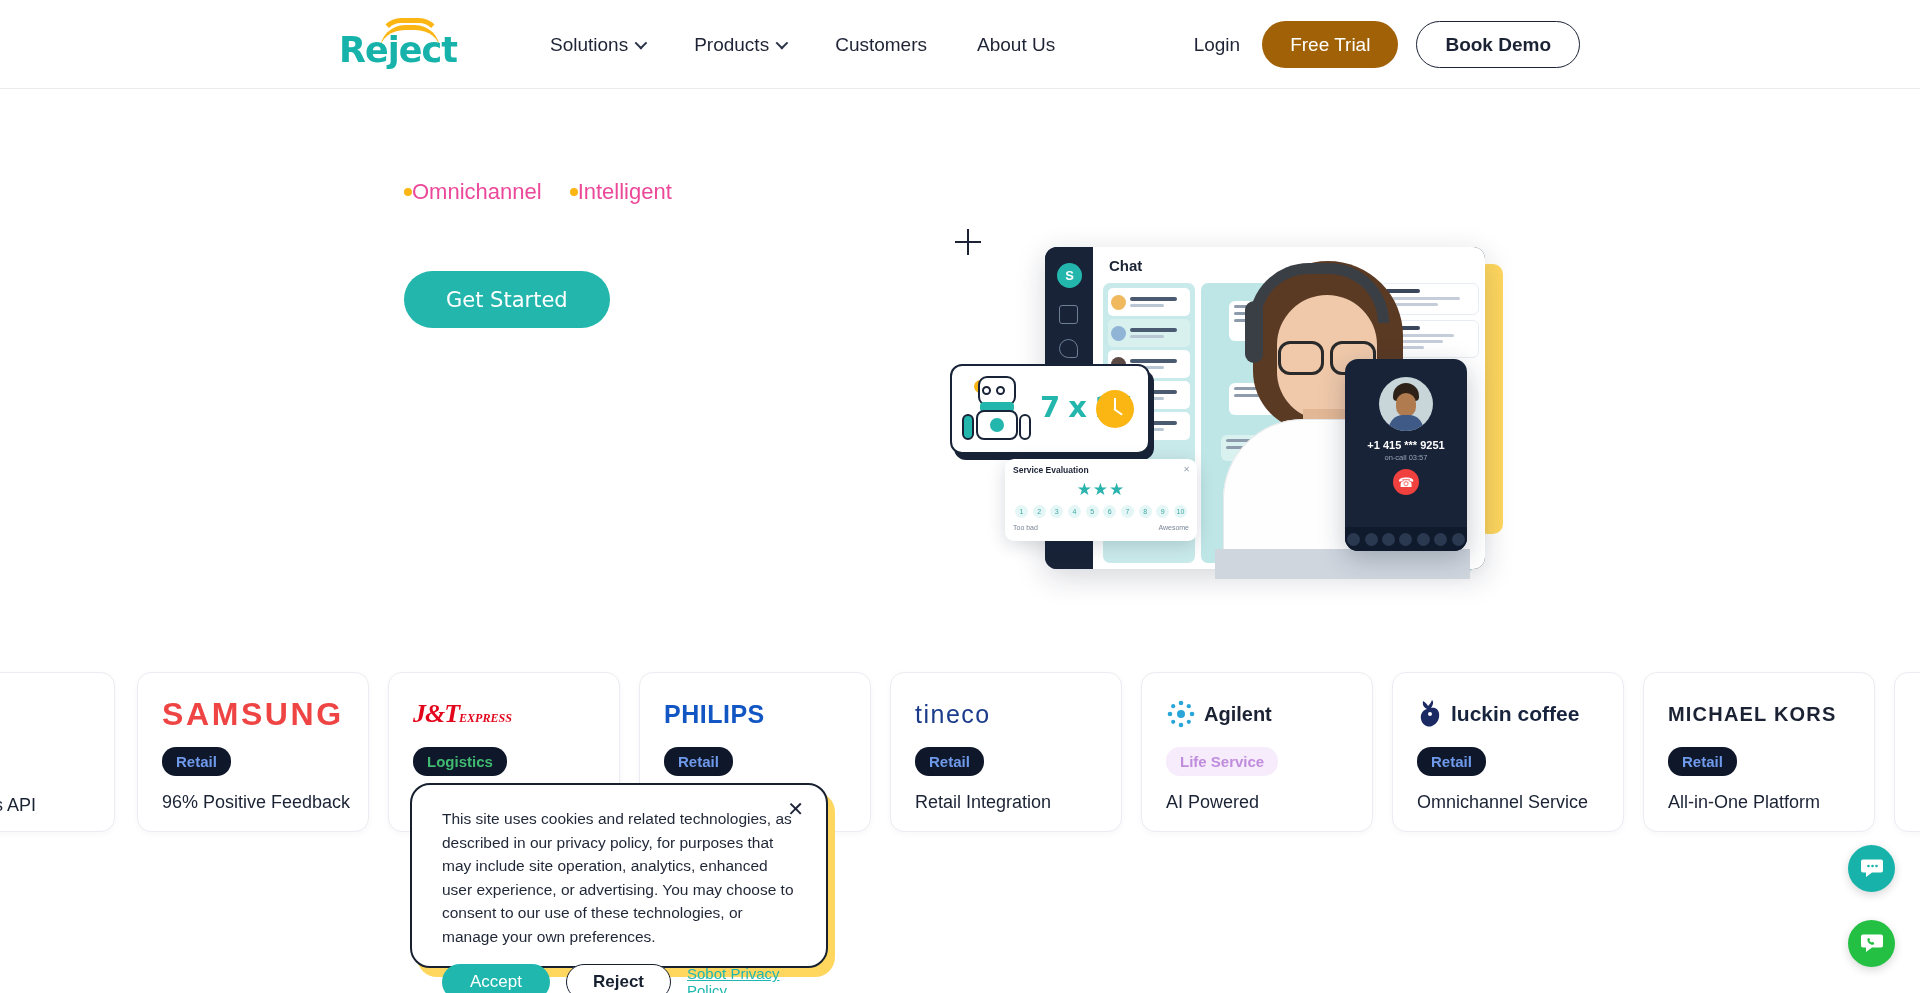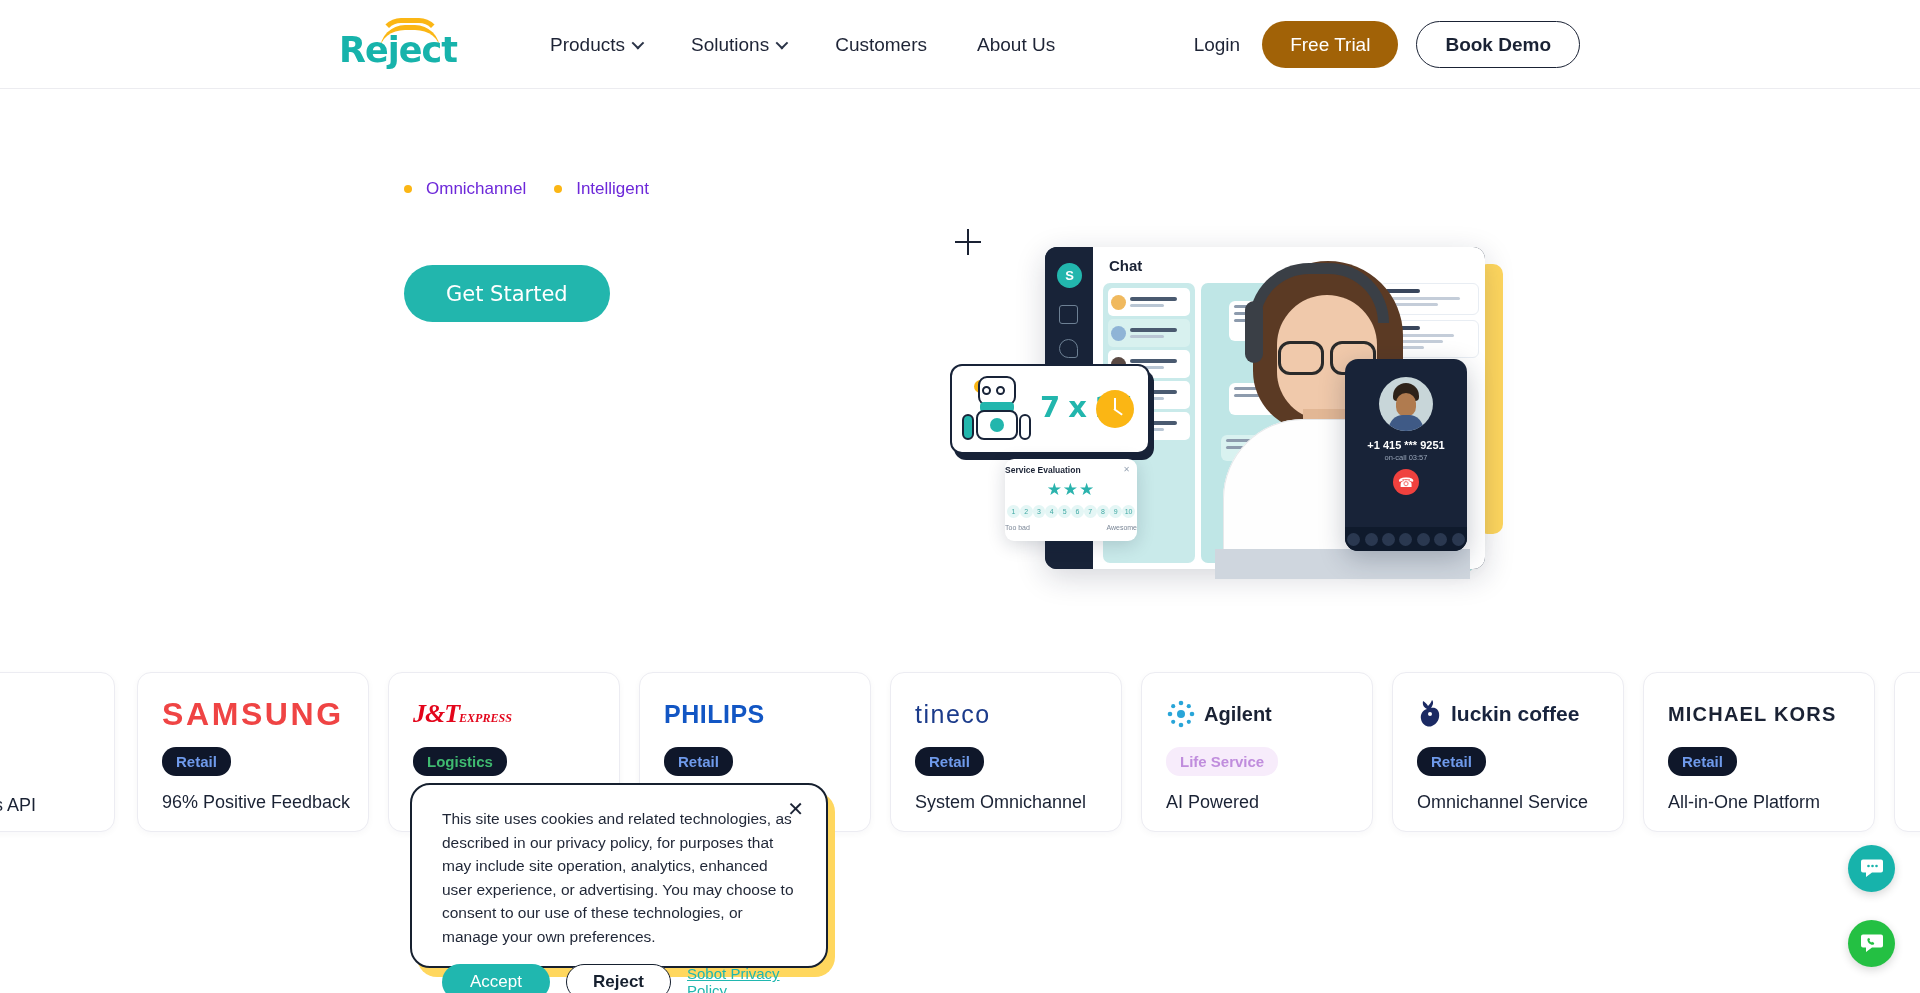--- a/index.html
+++ b/index.html
@@ -73,21 +73,21 @@
   .btn-demo {
     background: #fff; color: #1a2234; font-size: 19px; font-weight: 700;
     border: 1.6px solid #1a2234; border-radius: 30px; padding: 0 28px;
     height: 47px; cursor: pointer; margin-left: 18px; white-space: nowrap;
   }
 
   
   .hero { position: absolute; top: 89px; left: 0; width: 1920px; height: 510px; background: #fff; }
   .hero-left { position: absolute; left: 404px; top: 90px; width: 560px; }
   .eyebrow { display: flex; gap: 28px; align-items: center; margin-bottom: 24px; }
-  .eyebrow-item { display: flex; align-items: center; gap: 14px; font-size: 17px; color: #6d28d9; }
+  .eyebrow-item { display: flex; align-items: center; gap: 0; font-size: 22px; color: #ec4899; }
   .dot { width: 8px; height: 8px; border-radius: 50%; background: #fbb614; }
   .h1 {
     font-family: "DejaVu Sans", sans-serif;
     font-size: 58px; font-weight: 700; line-height: 1.09;
     letter-spacing: -1.4px; color: #16233c;
   }
   .h1 .accent { color: #22b6ad; display: block; }
   .btn-start {
     margin-top: 42px; background: #22b6ad; color: #fff;
     border: none; border-radius: 34px; height: 57px; padding: 0 42px;
@@ -189,23 +189,23 @@
     font-size: 29px; font-weight: 700; color: #22b6ad; letter-spacing: -1px;
   }
   .clock-724 {
     position: absolute; right: 14px; top: 24px; width: 38px; height: 38px;
     border-radius: 50%; background: #fbb614;
   }
   .clock-724:before { content:""; position:absolute; left: 18px; top: 8px; width: 2px; height: 12px; background:#fff; }
   .clock-724:after { content:""; position:absolute; left: 18px; top: 18px; width: 10px; height: 2px; background:#fff; transform: rotate(35deg); transform-origin: left center;}
 
   .card-eval {
-    position: absolute; left: 55px; top: 230px; width: 132px; height: 82px;
+    position: absolute; left: 55px; top: 230px; width: 192px; height: 82px;
     background: #fff; border-radius: 9px; box-shadow: 0 4px 18px rgba(20,30,55,0.17);
-    padding: 6px 0;
+    padding: 6px 8px;
   }
   .ce-title { font-size: 8.5px; font-weight: 700; color: #1a2234; }
   .ce-x { position: absolute; right: 7px; top: 6px; font-size: 8px; color: #9aa6b5; }
   .ce-stars { text-align: center; margin-top: 6px; font-size: 17px; color: #2bb3ad; letter-spacing: 1px; line-height: 1; }
   .ce-nums { display: flex; justify-content: space-between; margin-top: 7px; padding: 0 2px; }
   .ce-num { width: 13px; height: 13px; border-radius: 50%; background: #e4f6f5; color: #3fa8a3; font-size: 7px; display:flex; align-items:center; justify-content:center; }
   .ce-foot { display: flex; justify-content: space-between; margin-top: 6px; font-size: 7px; color: #7b8797; }
 
   .phone-card {
     position: absolute; left: 395px; top: 130px; width: 122px; height: 192px;
@@ -289,25 +289,25 @@
 <div id="root">
 
   <div class="header">
     <div class="logo-wrap">
       <div class="logo-arc"></div>
       <div class="logo-text">Reject</div>
     </div>
 
     <div class="nav">
       <div class="nav-item">
+        <span>Solutions</span>
+        <span class="chev"></span>
+      </div>
+      <div class="nav-item">
         <span>Products</span>
-        <span class="chev"></span>
-      </div>
-      <div class="nav-item">
-        <span>Solutions</span>
         <span class="chev"></span>
       </div>
       <div class="nav-item">
         <span>Customers</span>
       </div>
       <div class="nav-item">
         <span>About Us</span>
       </div>
     </div>
 
@@ -552,21 +552,21 @@
       </div>
       <span class="lc-tag tag-retail">Retail</span>
       <div class="lc-desc">Chatbot</div>
     </div>
 
     <div class="lcard" style="left:890px">
       <div class="lc-logo">
         <span class="lg-tineco">tineco</span>
       </div>
       <span class="lc-tag tag-retail">Retail</span>
-      <div class="lc-desc">System Omnichannel</div>
+      <div class="lc-desc">Retail Integration</div>
     </div>
 
     <div class="lcard" style="left:1141px">
       <div class="lc-logo">
         <span class="lg-agilent">
           <span class="ag-mark">
             <svg width="30" height="30" viewBox="0 0 30 30">
               <g fill="#29a5d8">
                 <circle cx="15" cy="15" r="4"></circle>
                 <circle cx="15" cy="4" r="2.3"></circle>

